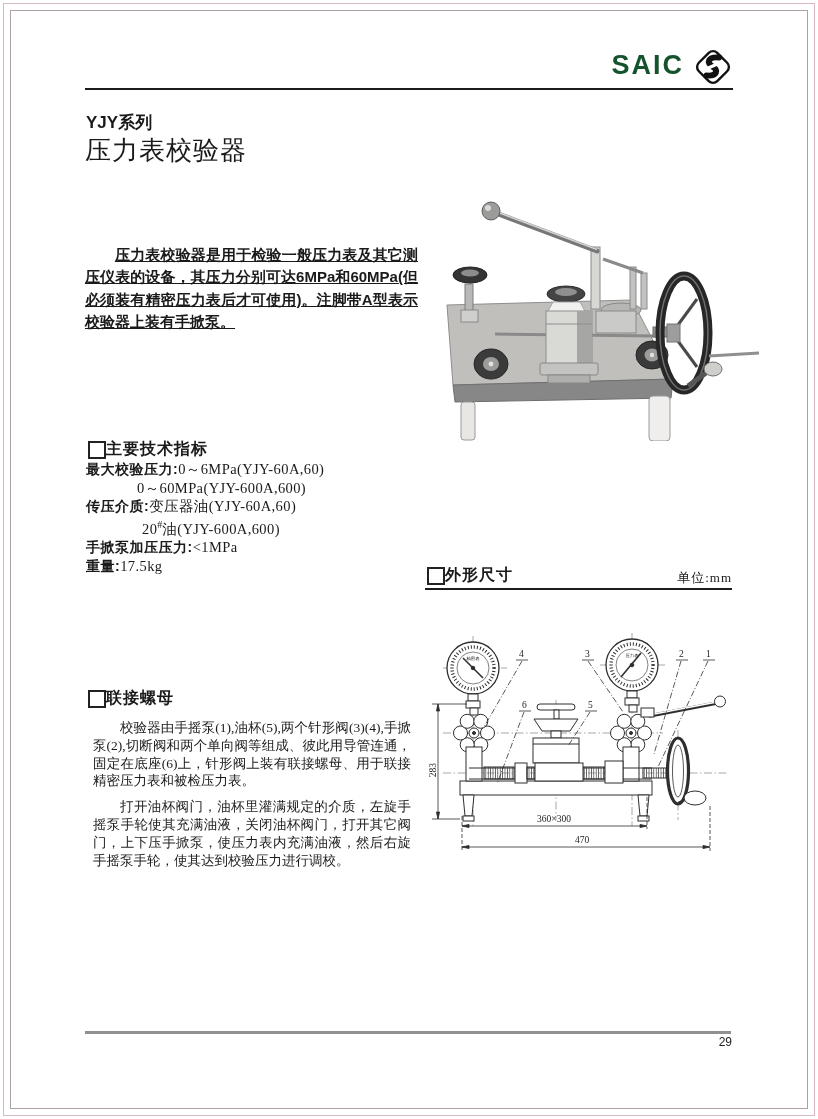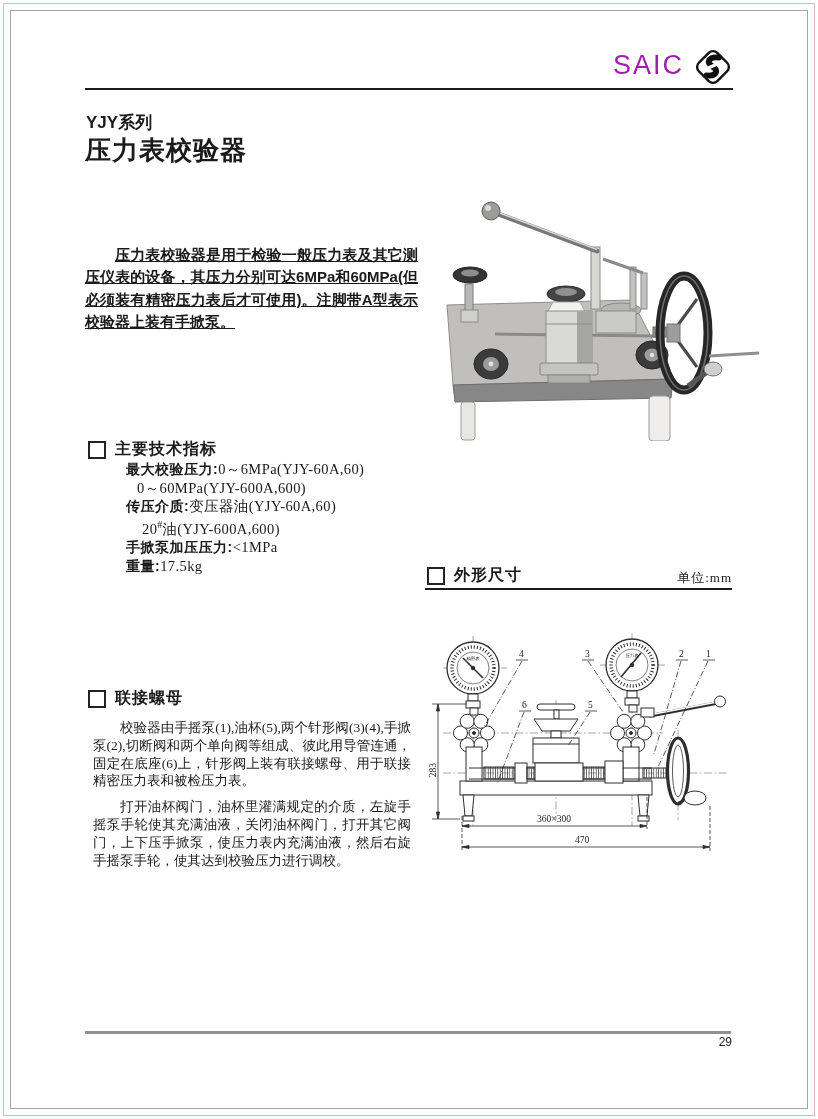--- a/index.html
+++ b/index.html
@@ -2,39 +2,39 @@
 <html><head>
 <meta charset="utf-8">
 <style>
   html,body{margin:0;padding:0;background:#fff;}
   .page{position:relative;width:818px;height:1119px;background:#ffffff;overflow:hidden;
         font-family:"Liberation Sans",sans-serif;color:#1a1a1a;}
   .border-outer{position:absolute;inset:3px;border:1px solid #d8b7c7;pointer-events:none;}
   .border-inner{position:absolute;inset:10px;border:1px solid #aba1a6;pointer-events:none;}
 
   .brand{position:absolute;top:50px;left:550px;width:134px;text-align:right;
-         font-size:27px;font-weight:normal;letter-spacing:2px;color:#a21caf;}
+         font-size:27px;font-weight:bold;letter-spacing:2px;color:#14532d;}
   .logo{position:absolute;top:45px;left:691px;}
   .header-rule{position:absolute;top:88px;left:85px;width:648px;height:2px;background:#1c1c1c;}
 
   .series{position:absolute;top:111px;left:86px;font-size:17px;font-weight:bold;}
-  .product{position:absolute;top:133px;left:85px;font-size:26px;font-weight:bold;margin:0;letter-spacing:1px;}
+  .product{position:absolute;top:133px;left:85px;font-size:26px;font-weight:normal;margin:0;letter-spacing:1px;}
 
   .intro{position:absolute;top:244px;left:85px;width:333px;margin:0;
          font-size:15px;line-height:22.4px;font-weight:600;text-indent:2em;text-align:justify;text-decoration:underline;}
 
   .photo{position:absolute;top:183px;left:425px;}
 
-  .section-head{position:absolute;display:flex;align-items:center;gap:9px;}
+  .section-head{position:absolute;display:flex;align-items:center;gap:0;}
   .checkbox{width:14px;height:14px;border:2px solid #222;background:#fff;flex:0 0 auto;}
   .head-label{font-size:16px;font-weight:bold;letter-spacing:1px;}
 
   .specs-head{top:439px;left:88px;}
   .spec-list{position:absolute;top:460px;left:86px;width:335px;font-size:14px;line-height:18.6px;}
-  .spec-label{font-weight:bold;letter-spacing:0.5px;margin-left:40px;}
+  .spec-label{font-weight:bold;letter-spacing:0.5px;}
   .spec-value{font-family:"Liberation Serif",serif;font-size:14.5px;letter-spacing:0.4px;}
   .cont1{margin-left:51px;}
   .cont2{margin-left:56px;}
   .spec-sup{font-family:"Liberation Serif",serif;font-size:10px;}
 
   .dims-head{top:565px;left:427px;width:305px;}
   .dims-unit{position:absolute;right:0;top:4px;font-family:"Liberation Serif",serif;
              font-size:13px;font-weight:normal;letter-spacing:1px;}
   .dims-rule{position:absolute;top:588px;left:425px;width:307px;height:2px;background:#1c1c1c;}
   .drawing{position:absolute;top:620px;left:427px;}

